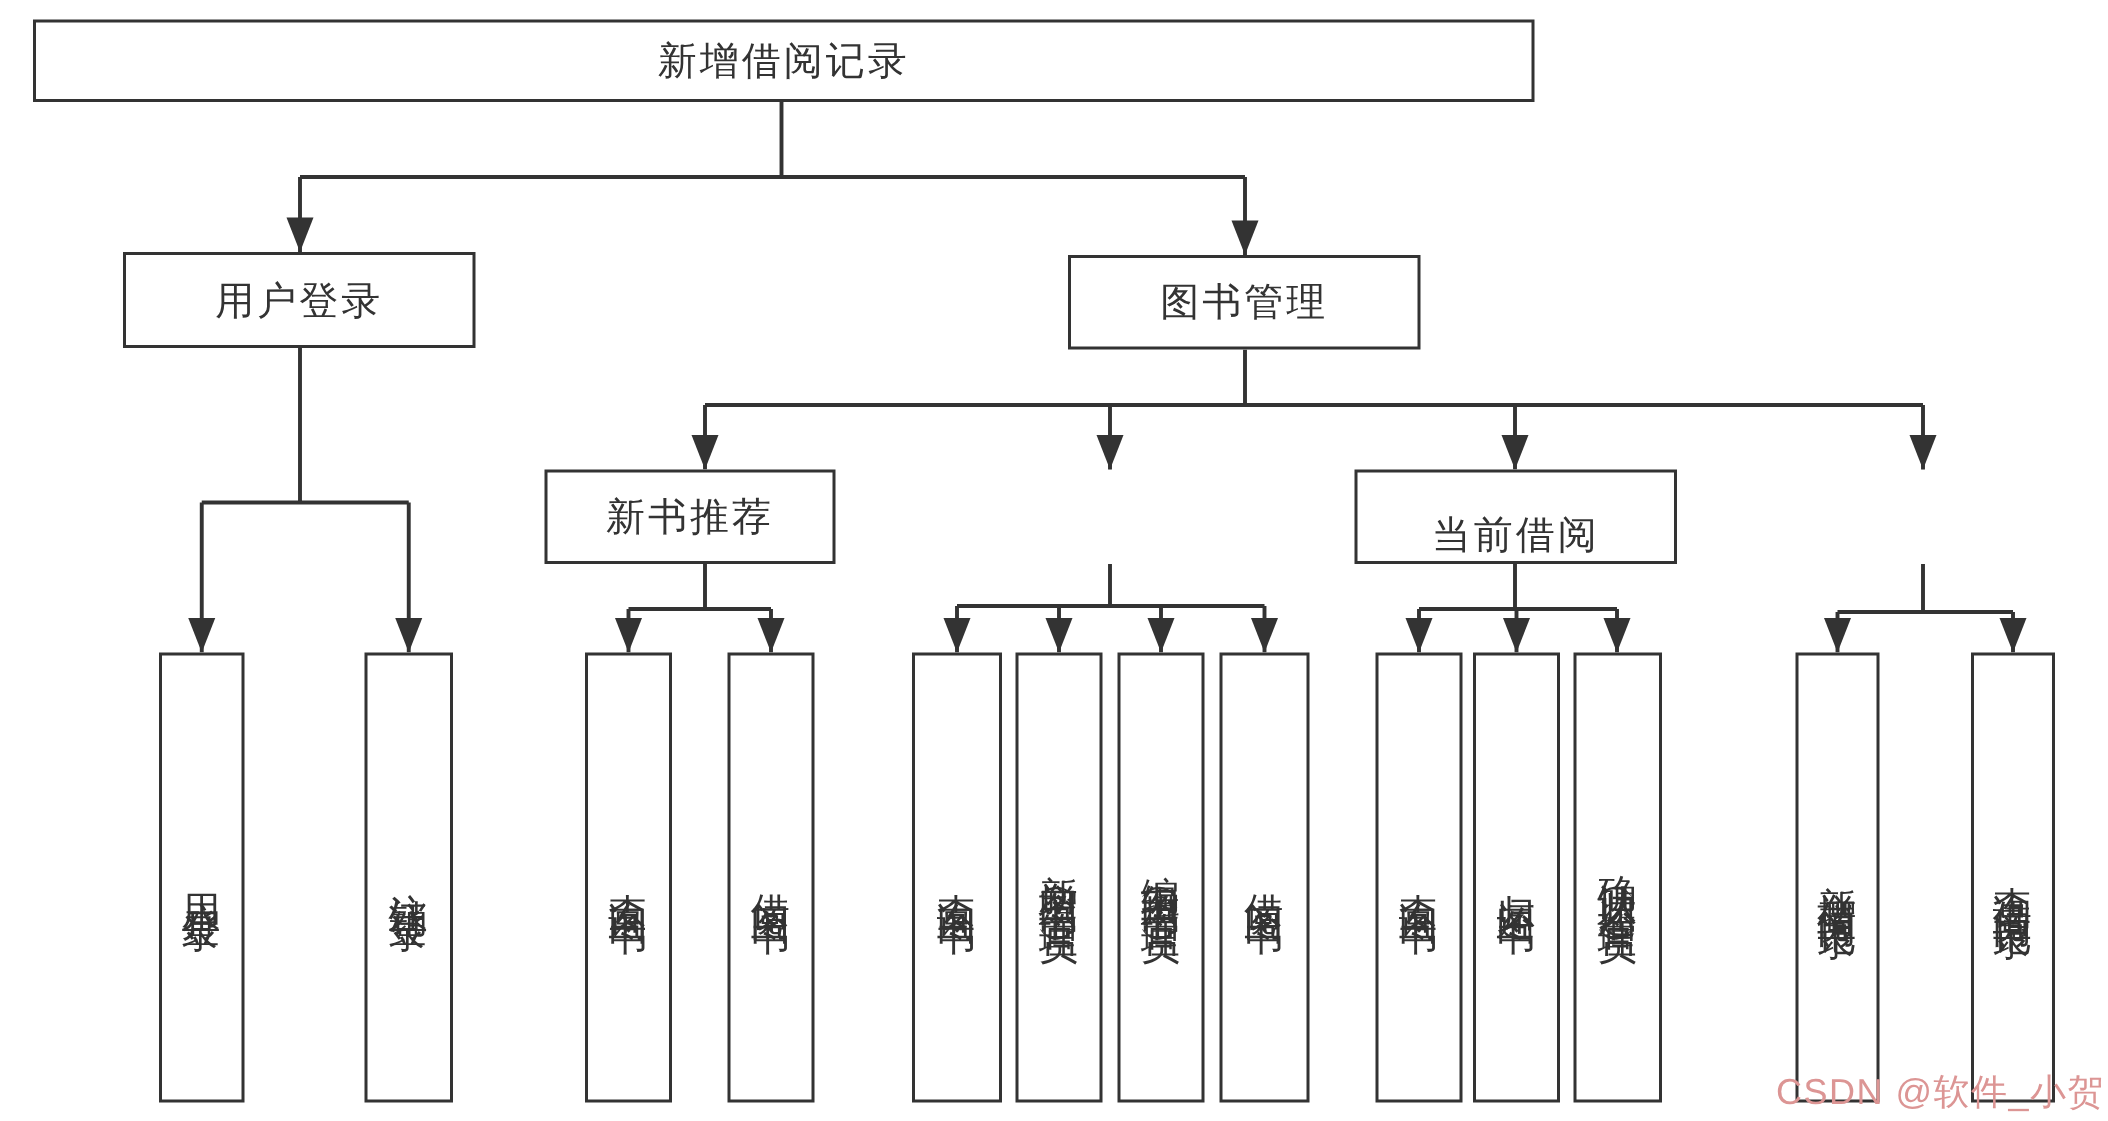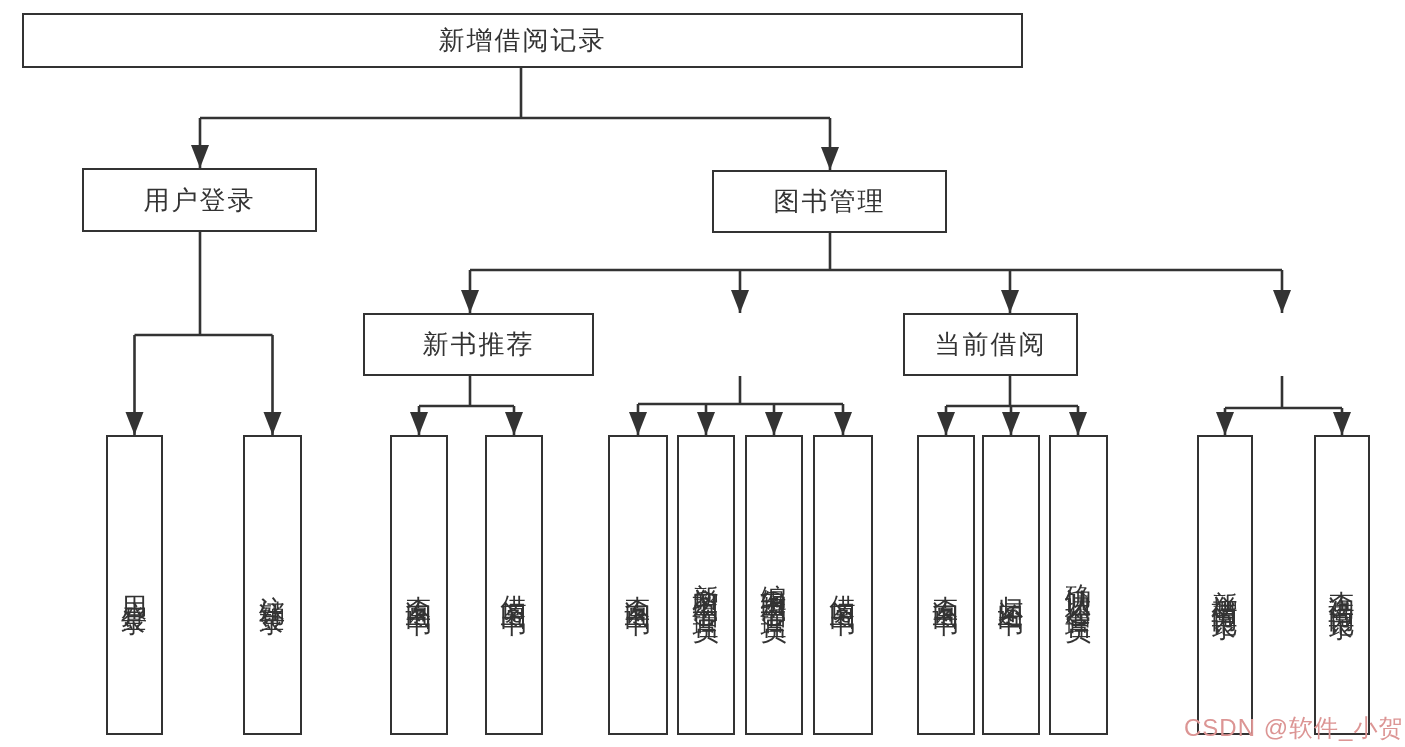--- a/index.html
+++ b/index.html
@@ -81,24 +81,24 @@
     <span>新增借阅记录</span>
   </div>
 
   <div class="node h" style="left:82px;top:168px;width:235px;height:64px;">
     <span>用户登录</span>
   </div>
   <div class="node h" style="left:712px;top:170px;width:235px;height:63px;">
     <span>图书管理</span>
   </div>
 
-  <div class="node h" style="left:363px;top:313px;width:231px;height:63px;">
+  <div class="node h" style="left:363px;top:313px;width:194px;height:63px;">
     <span>新书推荐</span>
   </div>
-  <div class="node h" style="left:903px;top:313px;width:175px;height:63px;">
+  <div class="node h" style="left:903px;top:313px;width:215px;height:63px;align-items:flex-end;">
     <span>当前借阅</span>
   </div>
 
   <div class="node v" style="left:106px;top:435px;width:57px;height:300px;">
     <span>用户登录</span>
   </div>
   <div class="node v" style="left:243px;top:435px;width:59px;height:300px;">
     <span>注销登录</span>
   </div>
 

